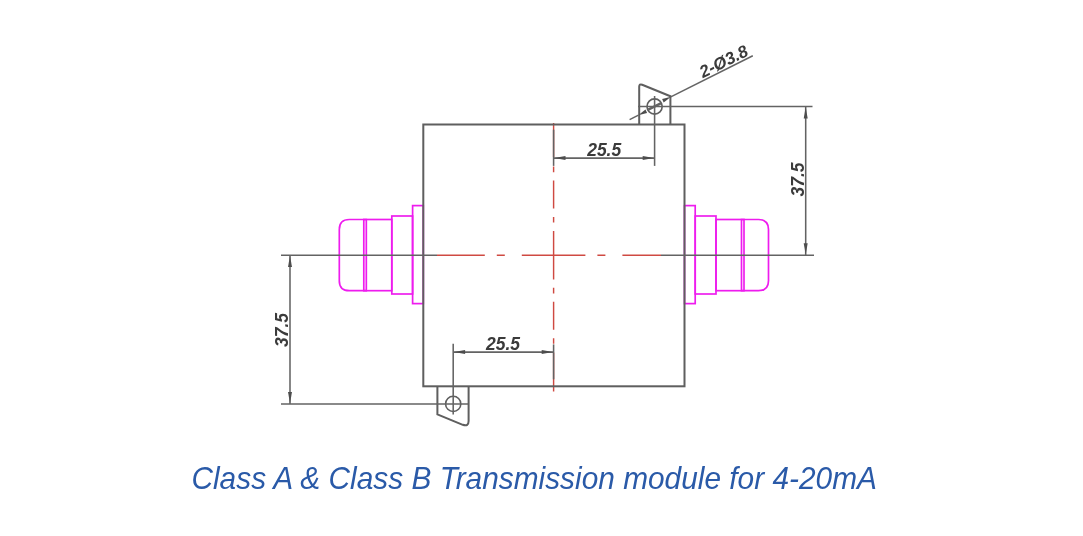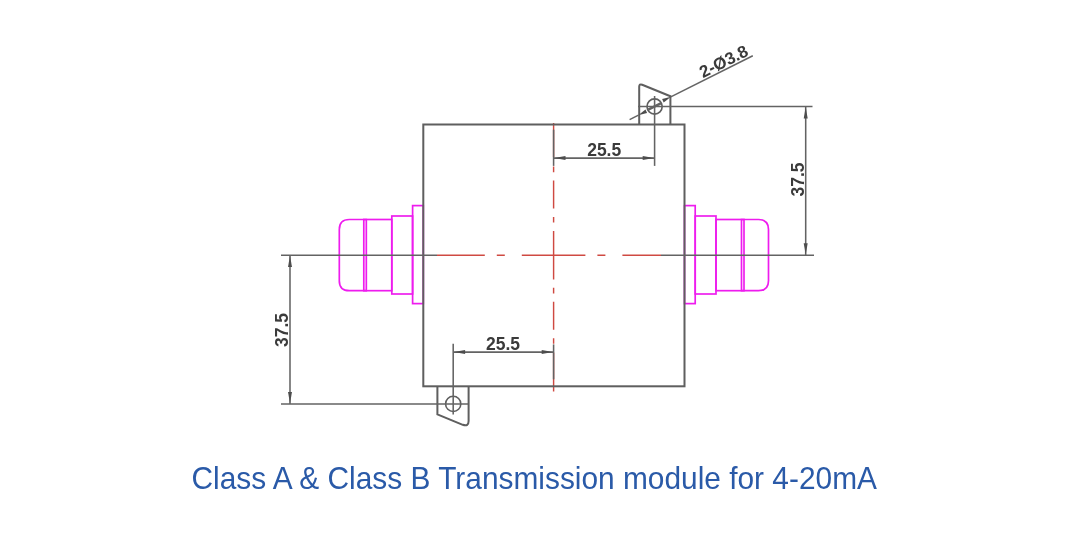--- a/index.html
+++ b/index.html
@@ -1,16 +1,16 @@
 <!DOCTYPE html>
 <html><head>
 <meta charset="utf-8">
 <style>
   html,body{margin:0;padding:0;background:#ffffff;}
-  #page{position:relative;width:1083px;height:536px;background:#ffffff;overflow:hidden;}
+  #page{position:relative;width:1083px;height:536px;background:#ffffff;overflow:hidden;font-style:italic;}
   svg{position:absolute;left:0;top:0;}
   text{font-family:"Liberation Sans",sans-serif;}
 </style>
 </head>
 <body>
 <div id="page">
 <svg width="1083" height="536" viewBox="0 0 1083 536">
   <defs>
     <filter id="soft" x="-5%" y="-5%" width="110%" height="110%">
       <feGaussianBlur stdDeviation="0.6"></feGaussianBlur>

